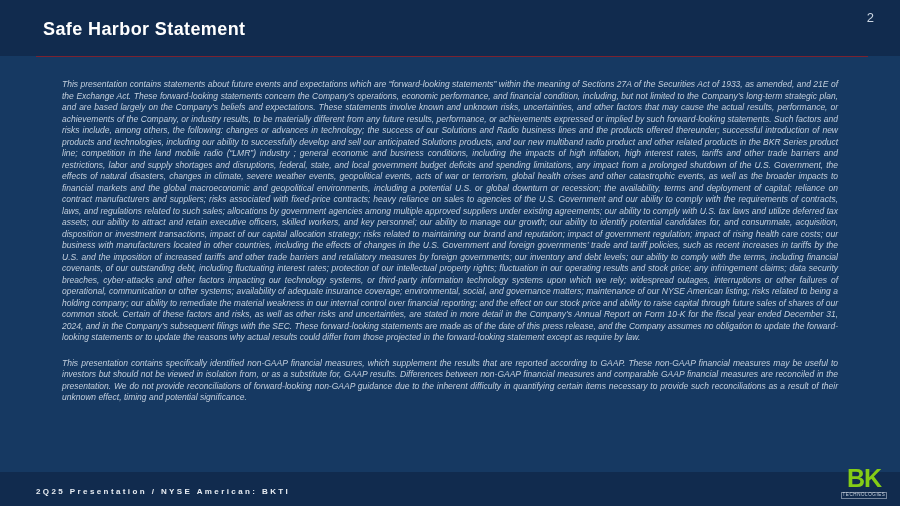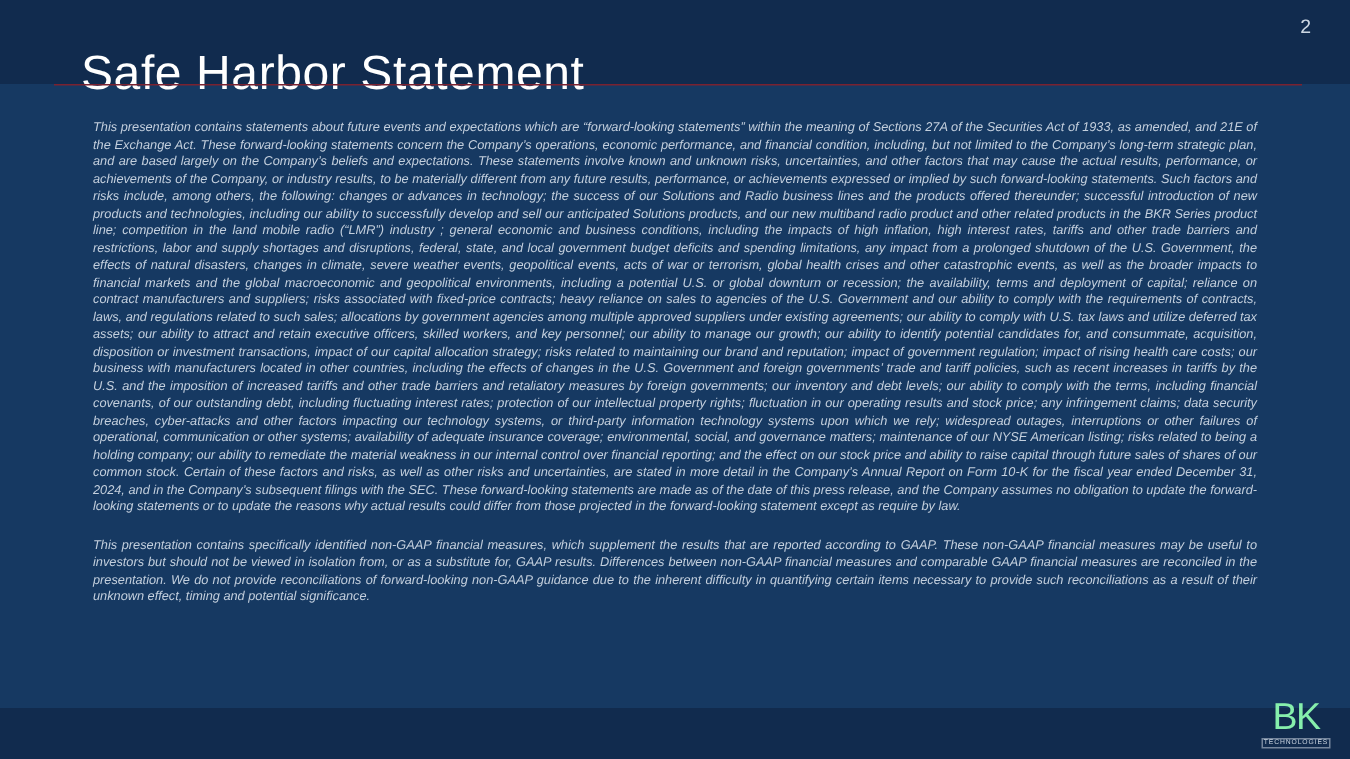--- a/index.html
+++ b/index.html
@@ -17,23 +17,23 @@
   .header-band {
     position: absolute;
     top: 0; left: 0; right: 0;
     height: 56px;
     background: var(--header-bg, #112b4e);
   }
   .slide-title {
     position: absolute;
     top: 14px;
     left: 38px;
-    margin: 16px;
-    font-size: 32px;
-    font-weight: normal;
+    margin: 5px;
+    font-size: 18px;
+    font-weight: bold;
     letter-spacing: 0.4px;
     color: var(--title-text, #ffffff);
   }
   .slide-number {
     position: absolute;
     top: 10px;
     right: 26px;
     font-size: 13px;
     color: #ccd6e2;
   }
@@ -77,23 +77,23 @@
     position: absolute;
     right: 13px;
     bottom: 7px;
     width: 46px;
     text-align: center;
     line-height: 1;
   }
   .logo-primary {
     display: block;
     font-size: 25px;
-    font-weight: normal;
+    font-weight: bold;
     letter-spacing: -1px;
-    color: #86efac;
+    color: #84cc16;
   }
   .logo-secondary {
     display: block;
     margin-top: 1px;
     font-size: 4.5px;
     letter-spacing: 0.6px;
     color: #c8d2de;
     border: 0.5px solid rgba(200,210,222,0.55);
     padding: 0.5px 0;
   }
@@ -111,19 +111,20 @@
 
   <div class="accent-line"></div>
 
   <div class="content">
     <p>This presentation contains statements about future events and expectations which are “forward-looking statements” within the meaning of Sections 27A of the Securities Act of 1933, as amended, and 21E of the Exchange Act. These forward-looking statements concern the Company’s operations, economic performance, and financial condition, including, but not limited to the Company’s long-term strategic plan, and are based largely on the Company’s beliefs and expectations. These statements involve known and unknown risks, uncertainties, and other factors that may cause the actual results, performance, or achievements of the Company, or industry results, to be materially different from any future results, performance, or achievements expressed or implied by such forward-looking statements. Such factors and risks include, among others, the following: changes or advances in technology; the success of our Solutions and Radio business lines and the products offered thereunder; successful introduction of new products and technologies, including our ability to successfully develop and sell our anticipated Solutions products, and our new multiband radio product and other related products in the BKR Series product line; competition in the land mobile radio (“LMR”) industry ; general economic and business conditions, including the impacts of high inflation, high interest rates, tariffs and other trade barriers and restrictions, labor and supply shortages and disruptions, federal, state, and local government budget deficits and spending limitations, any impact from a prolonged shutdown of the U.S. Government, the effects of natural disasters, changes in climate, severe weather events, geopolitical events, acts of war or terrorism, global health crises and other catastrophic events, as well as the broader impacts to financial markets and the global macroeconomic and geopolitical environments, including a potential U.S. or global downturn or recession; the availability, terms and deployment of capital; reliance on contract manufacturers and suppliers; risks associated with fixed-price contracts; heavy reliance on sales to agencies of the U.S. Government and our ability to comply with the requirements of contracts, laws, and regulations related to such sales; allocations by government agencies among multiple approved suppliers under existing agreements; our ability to comply with U.S. tax laws and utilize deferred tax assets; our ability to attract and retain executive officers, skilled workers, and key personnel; our ability to manage our growth; our ability to identify potential candidates for, and consummate, acquisition, disposition or investment transactions, impact of our capital allocation strategy; risks related to maintaining our brand and reputation; impact of government regulation; impact of rising health care costs; our business with manufacturers located in other countries, including the effects of changes in the U.S. Government and foreign governments’ trade and tariff policies, such as recent increases in tariffs by the U.S. and the imposition of increased tariffs and other trade barriers and retaliatory measures by foreign governments; our inventory and debt levels; our ability to comply with the terms, including financial covenants, of our outstanding debt, including fluctuating interest rates; protection of our intellectual property rights; fluctuation in our operating results and stock price; any infringement claims; data security breaches, cyber-attacks and other factors impacting our technology systems, or third-party information technology systems upon which we rely; widespread outages, interruptions or other failures of operational, communication or other systems; availability of adequate insurance coverage; environmental, social, and governance matters; maintenance of our NYSE American listing; risks related to being a holding company; our ability to remediate the material weakness in our internal control over financial reporting; and the effect on our stock price and ability to raise capital through future sales of shares of our common stock. Certain of these factors and risks, as well as other risks and uncertainties, are stated in more detail in the Company’s Annual Report on Form 10-K for the fiscal year ended December 31, 2024, and in the Company’s subsequent filings with the SEC. These forward-looking statements are made as of the date of this press release, and the Company assumes no obligation to update the forward-looking statements or to update the reasons why actual results could differ from those projected in the forward-looking statement except as require by law.</p>
     <p>This presentation contains specifically identified non-GAAP financial measures, which supplement the results that are reported according to GAAP. These non-GAAP financial measures may be useful to investors but should not be viewed in isolation from, or as a substitute for, GAAP results. Differences between non-GAAP financial measures and comparable GAAP financial measures are reconciled in the presentation.  We do not provide reconciliations of forward-looking non-GAAP guidance due to the inherent difficulty in quantifying certain items necessary to provide such reconciliations as a result of their unknown effect, timing and potential significance.</p>
   </div>
 
   <div class="footer-band"></div>
 
+  <span class="footer-label">2Q25 Presentation / NYSE American: BKTI</span>
 
   <div class="logo">
     <span class="logo-primary">BK</span>
     <span class="logo-secondary">TECHNOLOGIES</span>
   </div>
 
 </div>
 
 </body></html>

